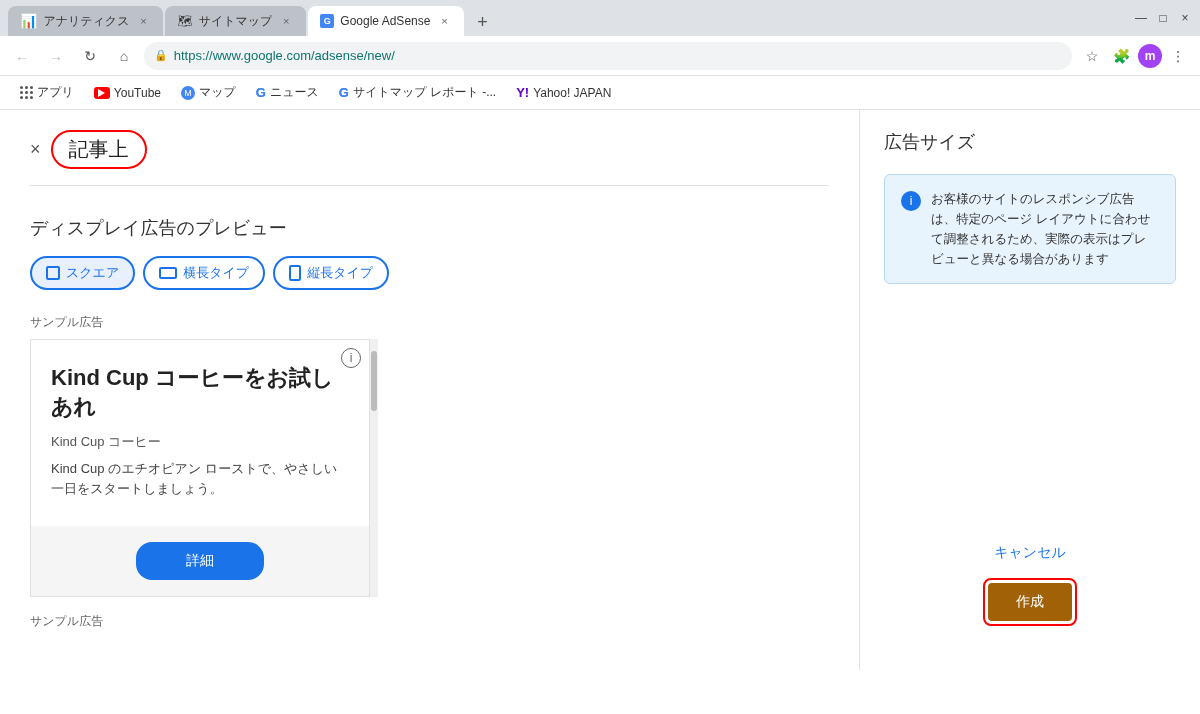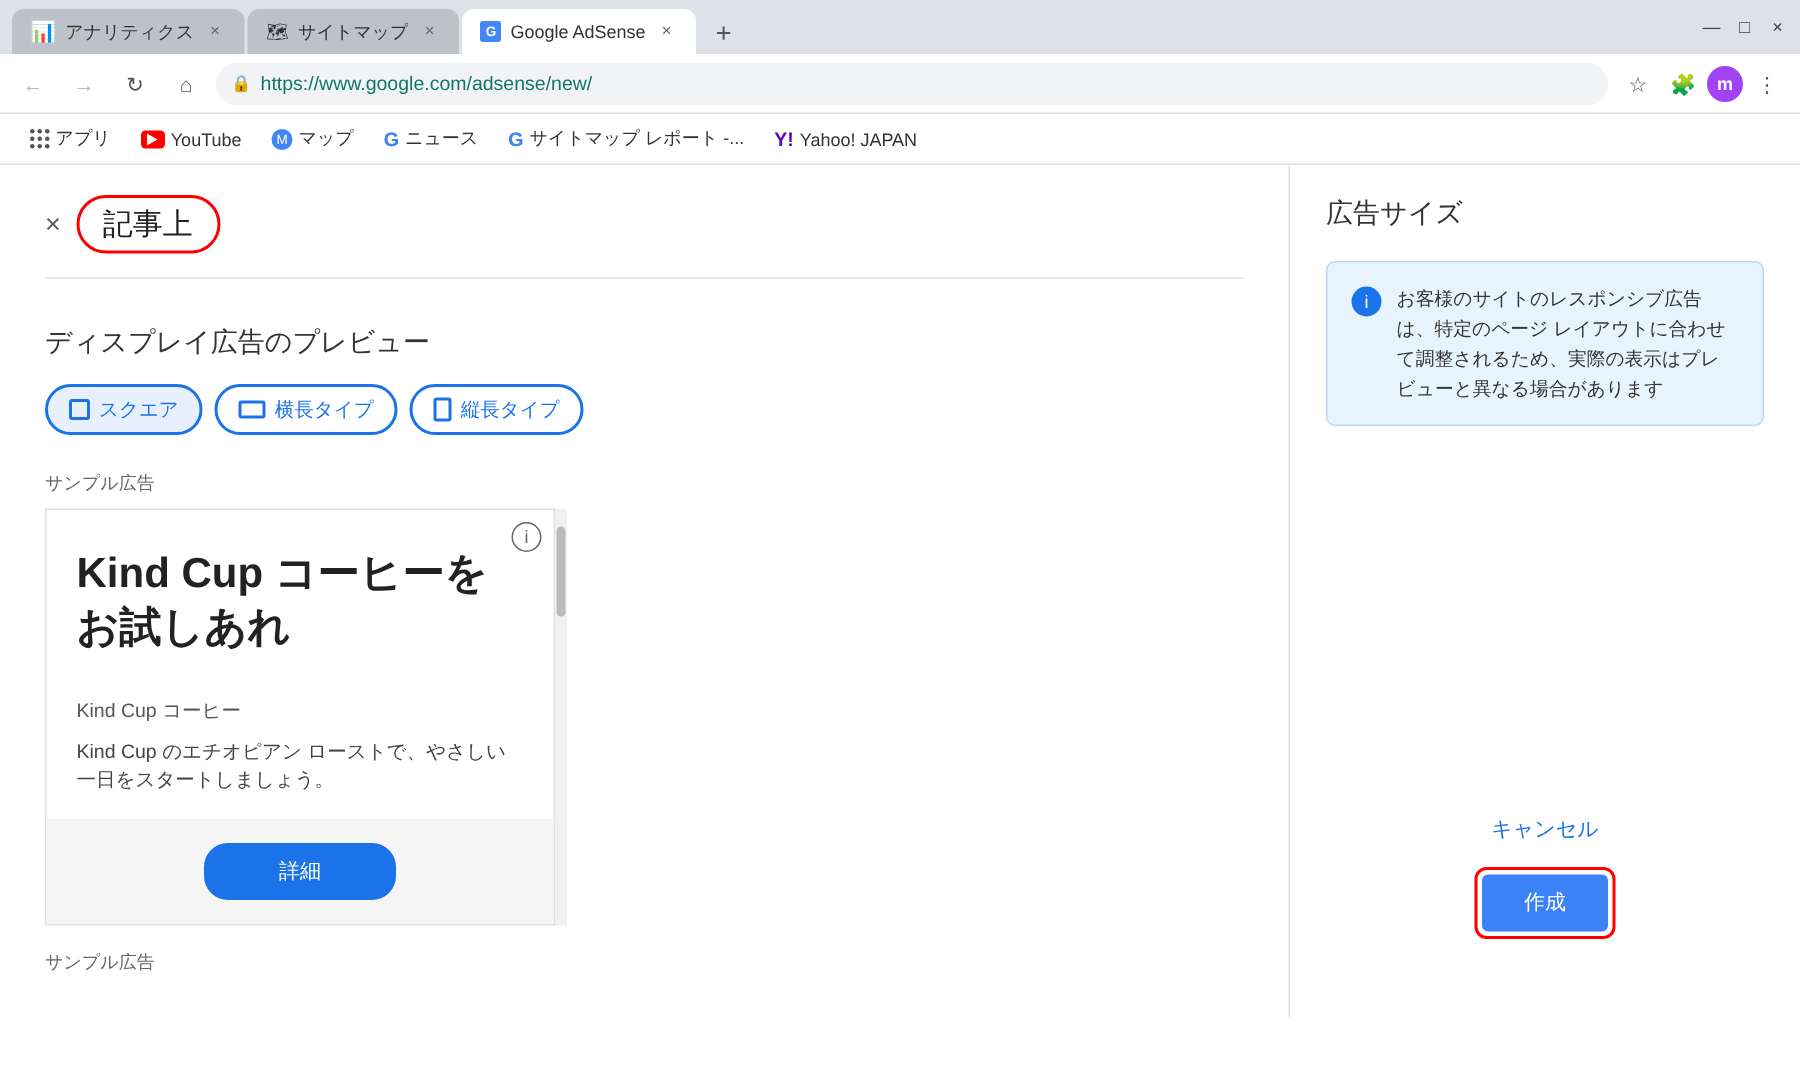--- a/index.html
+++ b/index.html
@@ -305,38 +305,38 @@
       justify-content: center;
       font-size: 12px;
       color: #666;
     }
 
     .ad-content {
       padding: 24px 20px 16px;
     }
 
     .ad-headline {
-      font-size: 28px;
+      font-size: 22px;
       font-weight: 600;
       color: #222;
-      margin-bottom: 28px;
+      margin-bottom: 12px;
       line-height: 1.3;
     }
 
     .ad-brand {
       font-size: 13px;
       color: #555;
       margin-bottom: 8px;
     }
 
     .ad-description {
       font-size: 13px;
       color: #444;
       line-height: 1.5;
-      margin-bottom: 0;
+      margin-bottom: 12px;
     }
 
     .ad-footer {
       background: #f5f5f5;
       padding: 16px 20px;
       display: flex;
       justify-content: center;
     }
 
     .ad-cta-btn {
@@ -448,21 +448,21 @@
       border: none;
     }
 
     .create-btn-wrapper {
       border: 2.5px solid red;
       border-radius: 8px;
       padding: 3px;
     }
 
     .create-btn {
-      background: #3b82f6;
+      background: #a16207;
       color: #fff;
       border: none;
       border-radius: 4px;
       padding: 10px 28px;
       font-size: 14px;
       cursor: pointer;
       font-weight: 500;
     }
 
     

